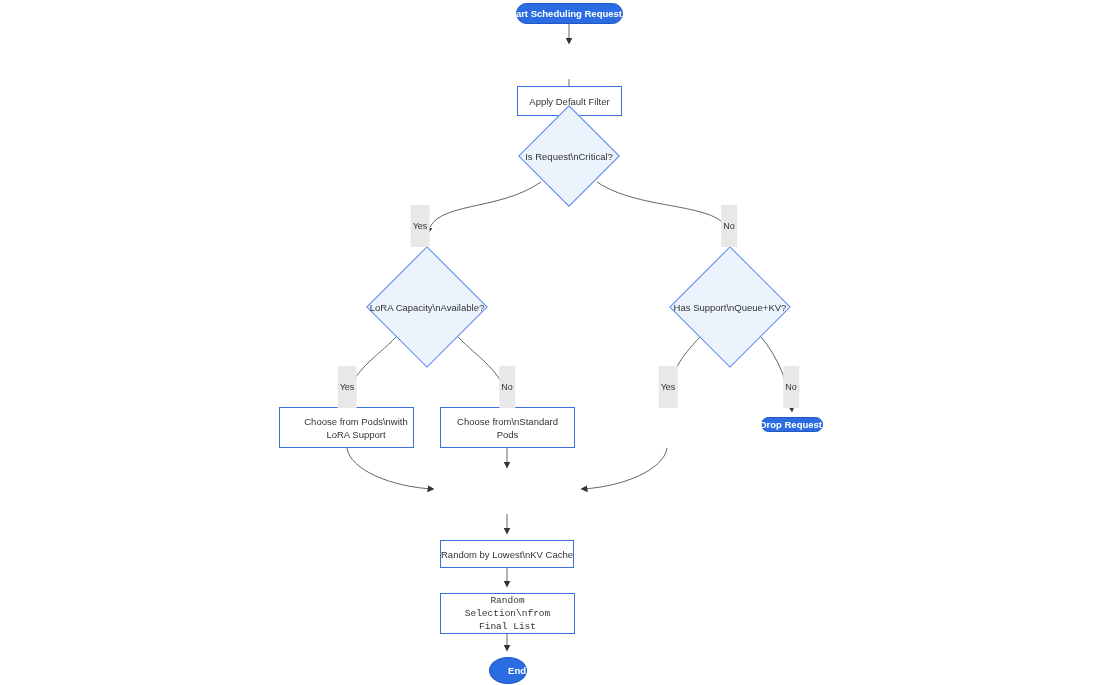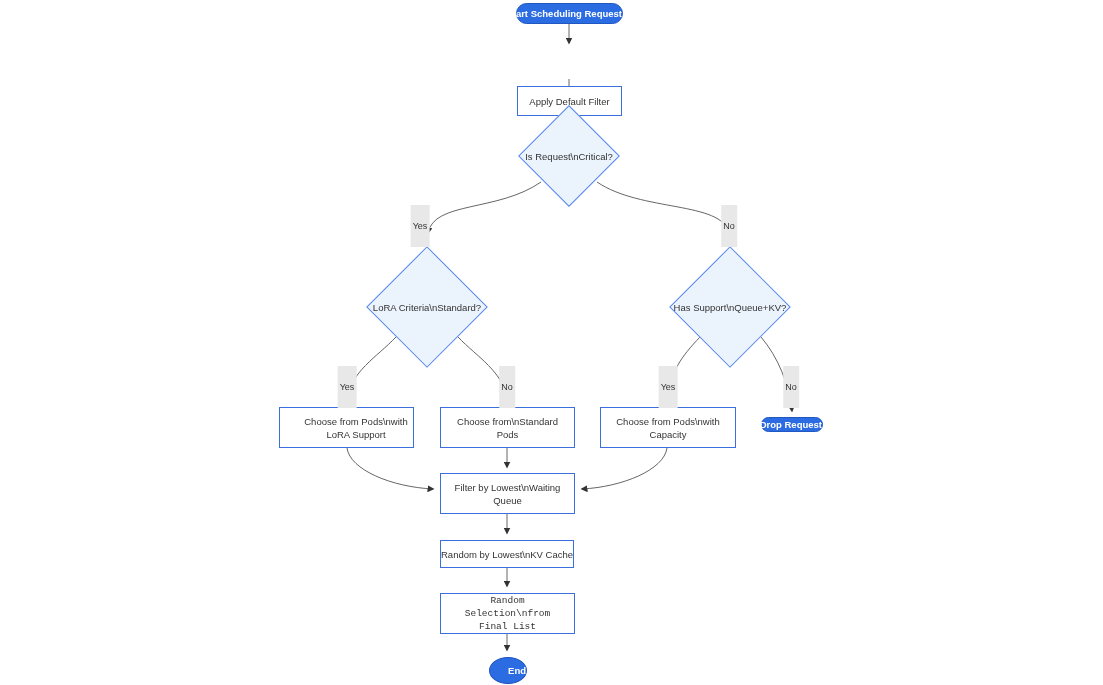--- a/index.html
+++ b/index.html
@@ -95,47 +95,41 @@
     <span class="label">Apply Default Filter</span>
   </div>
 
   <div class="diamond-wrap" style="left:518px; top:105px; width:102px; height:102px;">
     <div class="diamond-shape" style="left:15px; top:15px; width:72px; height:72px;"></div>
     <div class="diamond-label">Is Request\nCritical?</div>
   </div>
 
   <div class="diamond-wrap" style="left:366px; top:246px; width:122px; height:122px;">
     <div class="diamond-shape" style="left:18px; top:18px; width:86px; height:86px;"></div>
-    <div class="diamond-label">LoRA Criteria\nStandard?</div>
+    <div class="diamond-label">LoRA Capacity\nAvailable?</div>
   </div>
 
   <div class="diamond-wrap" style="left:669px; top:246px; width:122px; height:122px;">
     <div class="diamond-shape" style="left:18px; top:18px; width:86px; height:86px;"></div>
     <div class="diamond-label">Has Support\nQueue+KV?</div>
   </div>
 
   <div class="node rect" style="left:279px; top:407px; width:135px; height:41px;padding-left:19px;">
     <span class="label" style="display:inline-block; max-width:105px;">Choose from Pods\nwith LoRA Support</span>
   </div>
 
   <div class="node rect" style="left:440px; top:407px; width:135px; height:41px;">
     <span class="label" style="display:inline-block; max-width:105px;">Choose from\nStandard Pods</span>
   </div>
 
-  <div class="node rect" style="left:600px; top:407px; width:136px; height:41px;">
-    <span class="label" style="display:inline-block; max-width:105px;">Choose from Pods\nwith Capacity</span>
-  </div>
 
   <div class="node pill" style="left:761px; top:417px; width:62px; height:15px;">
     <span class="label">Drop Request</span>
   </div>
 
-  <div class="node rect" style="left:440px; top:473px; width:135px; height:41px;">
-    <span class="label" style="display:inline-block; max-width:112px;">Filter by Lowest\nWaiting Queue</span>
-  </div>
 
   <div class="node rect" style="left:440px; top:540px; width:134px; height:28px;">
     <span class="label nowrap">Random by Lowest\nKV Cache</span>
   </div>
 
   <div class="node rect" style="left:440px; top:593px; width:135px; height:41px;">
     <span class="label" style="display:inline-block; max-width:105px;font-family:Liberation Mono, monospace;">Random Selection\nfrom Final List</span>
   </div>
 
   <div class="node pill ellipse" style="left:489px; top:657px; width:38px; height:27px;">

